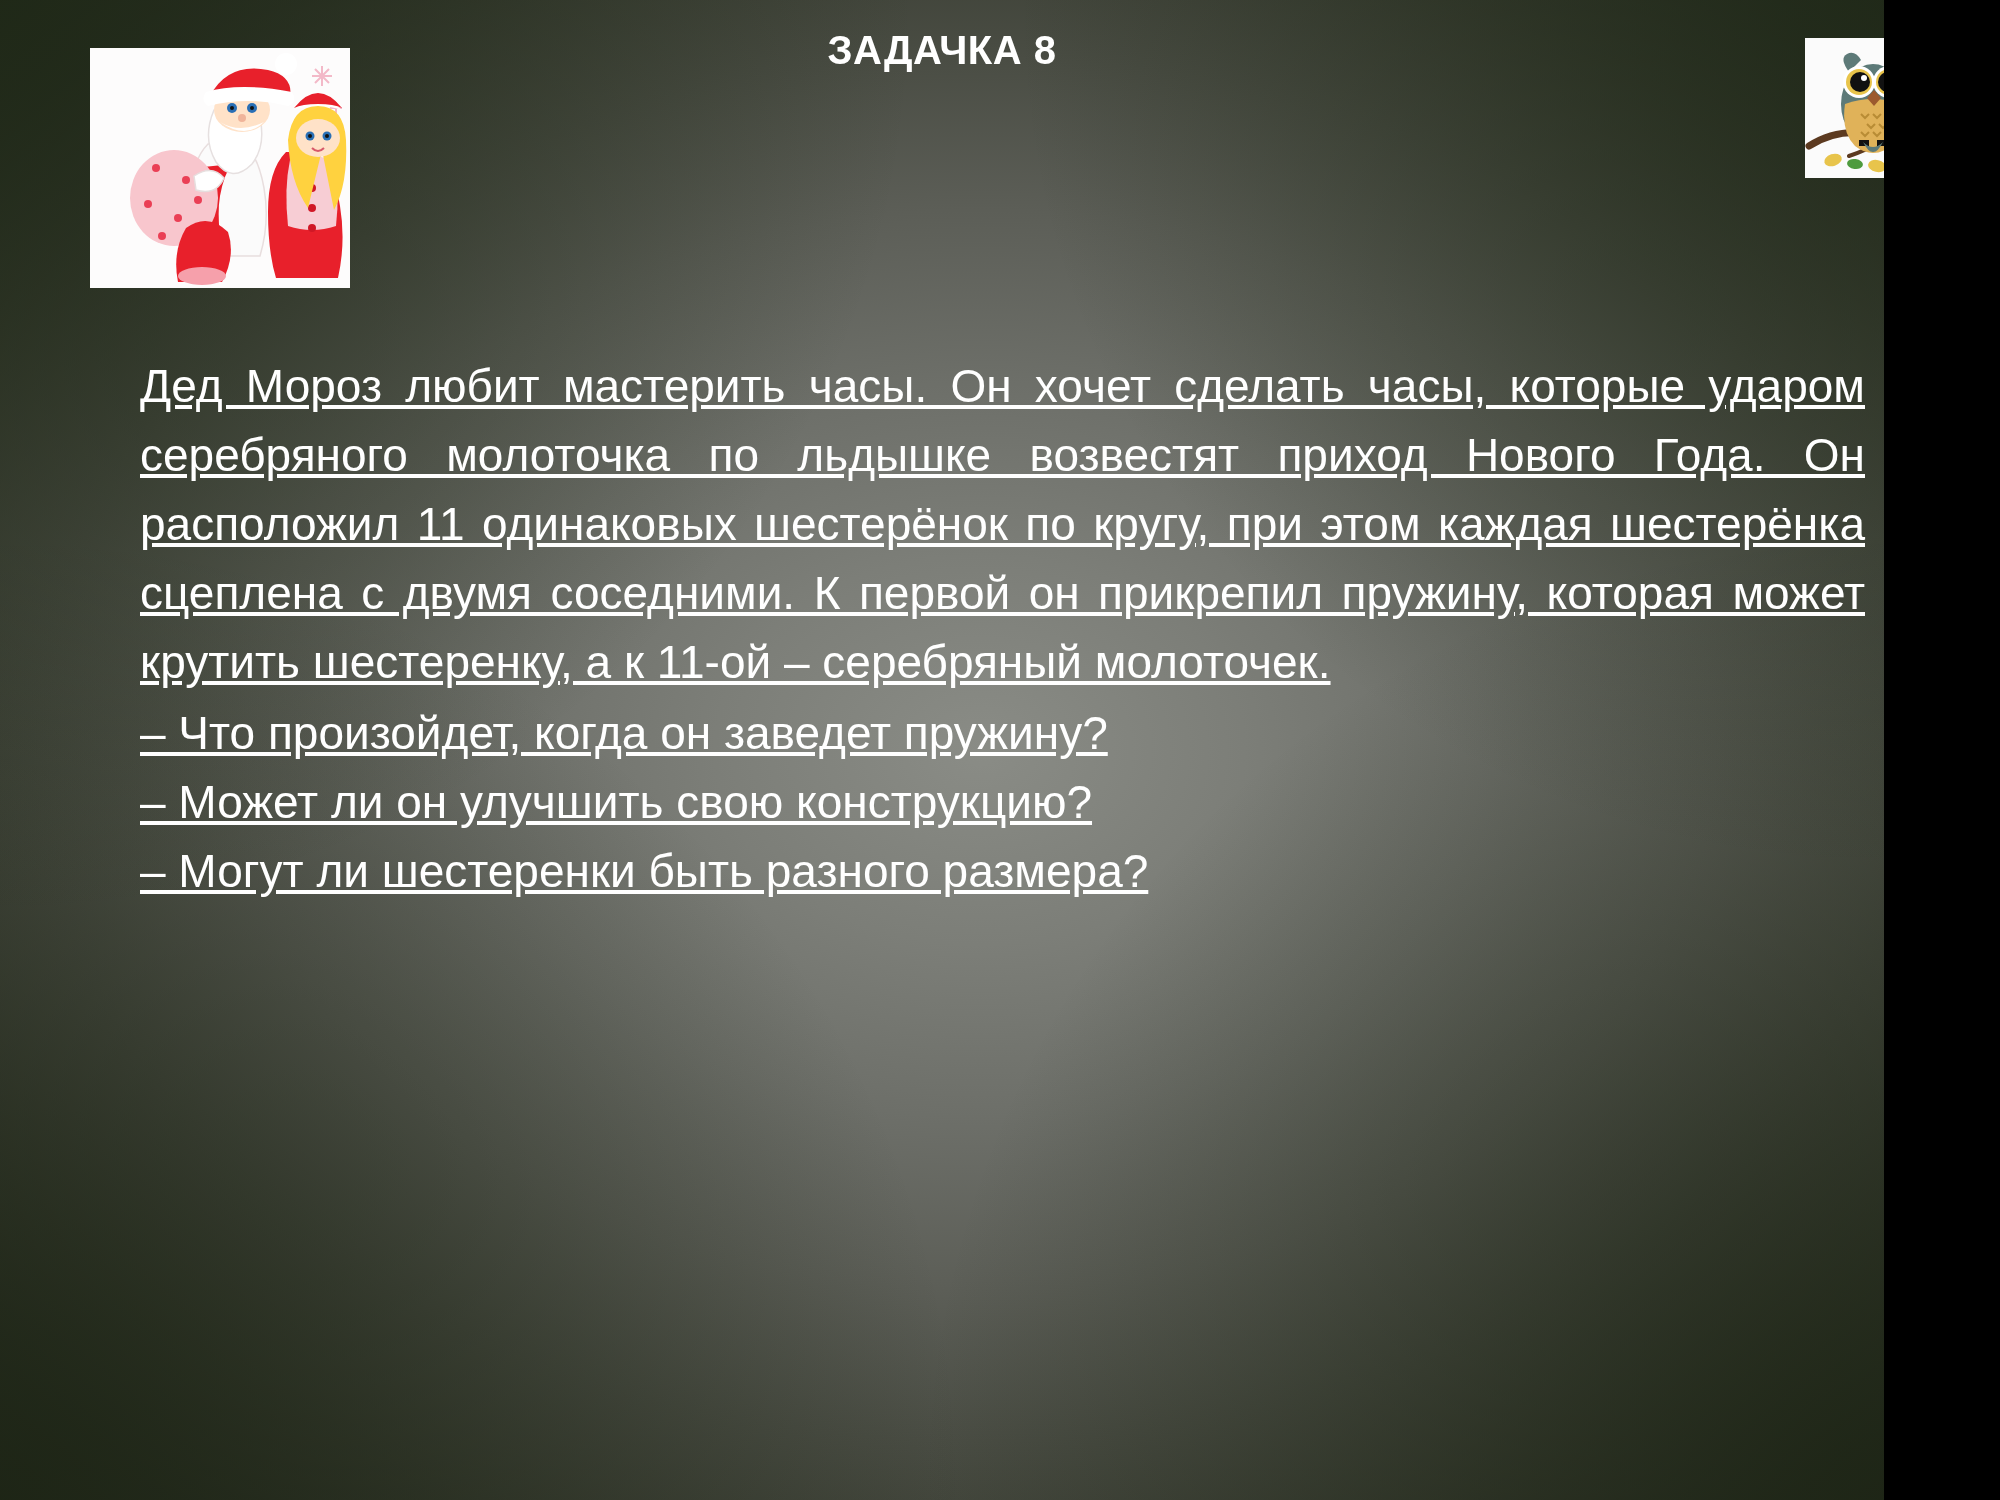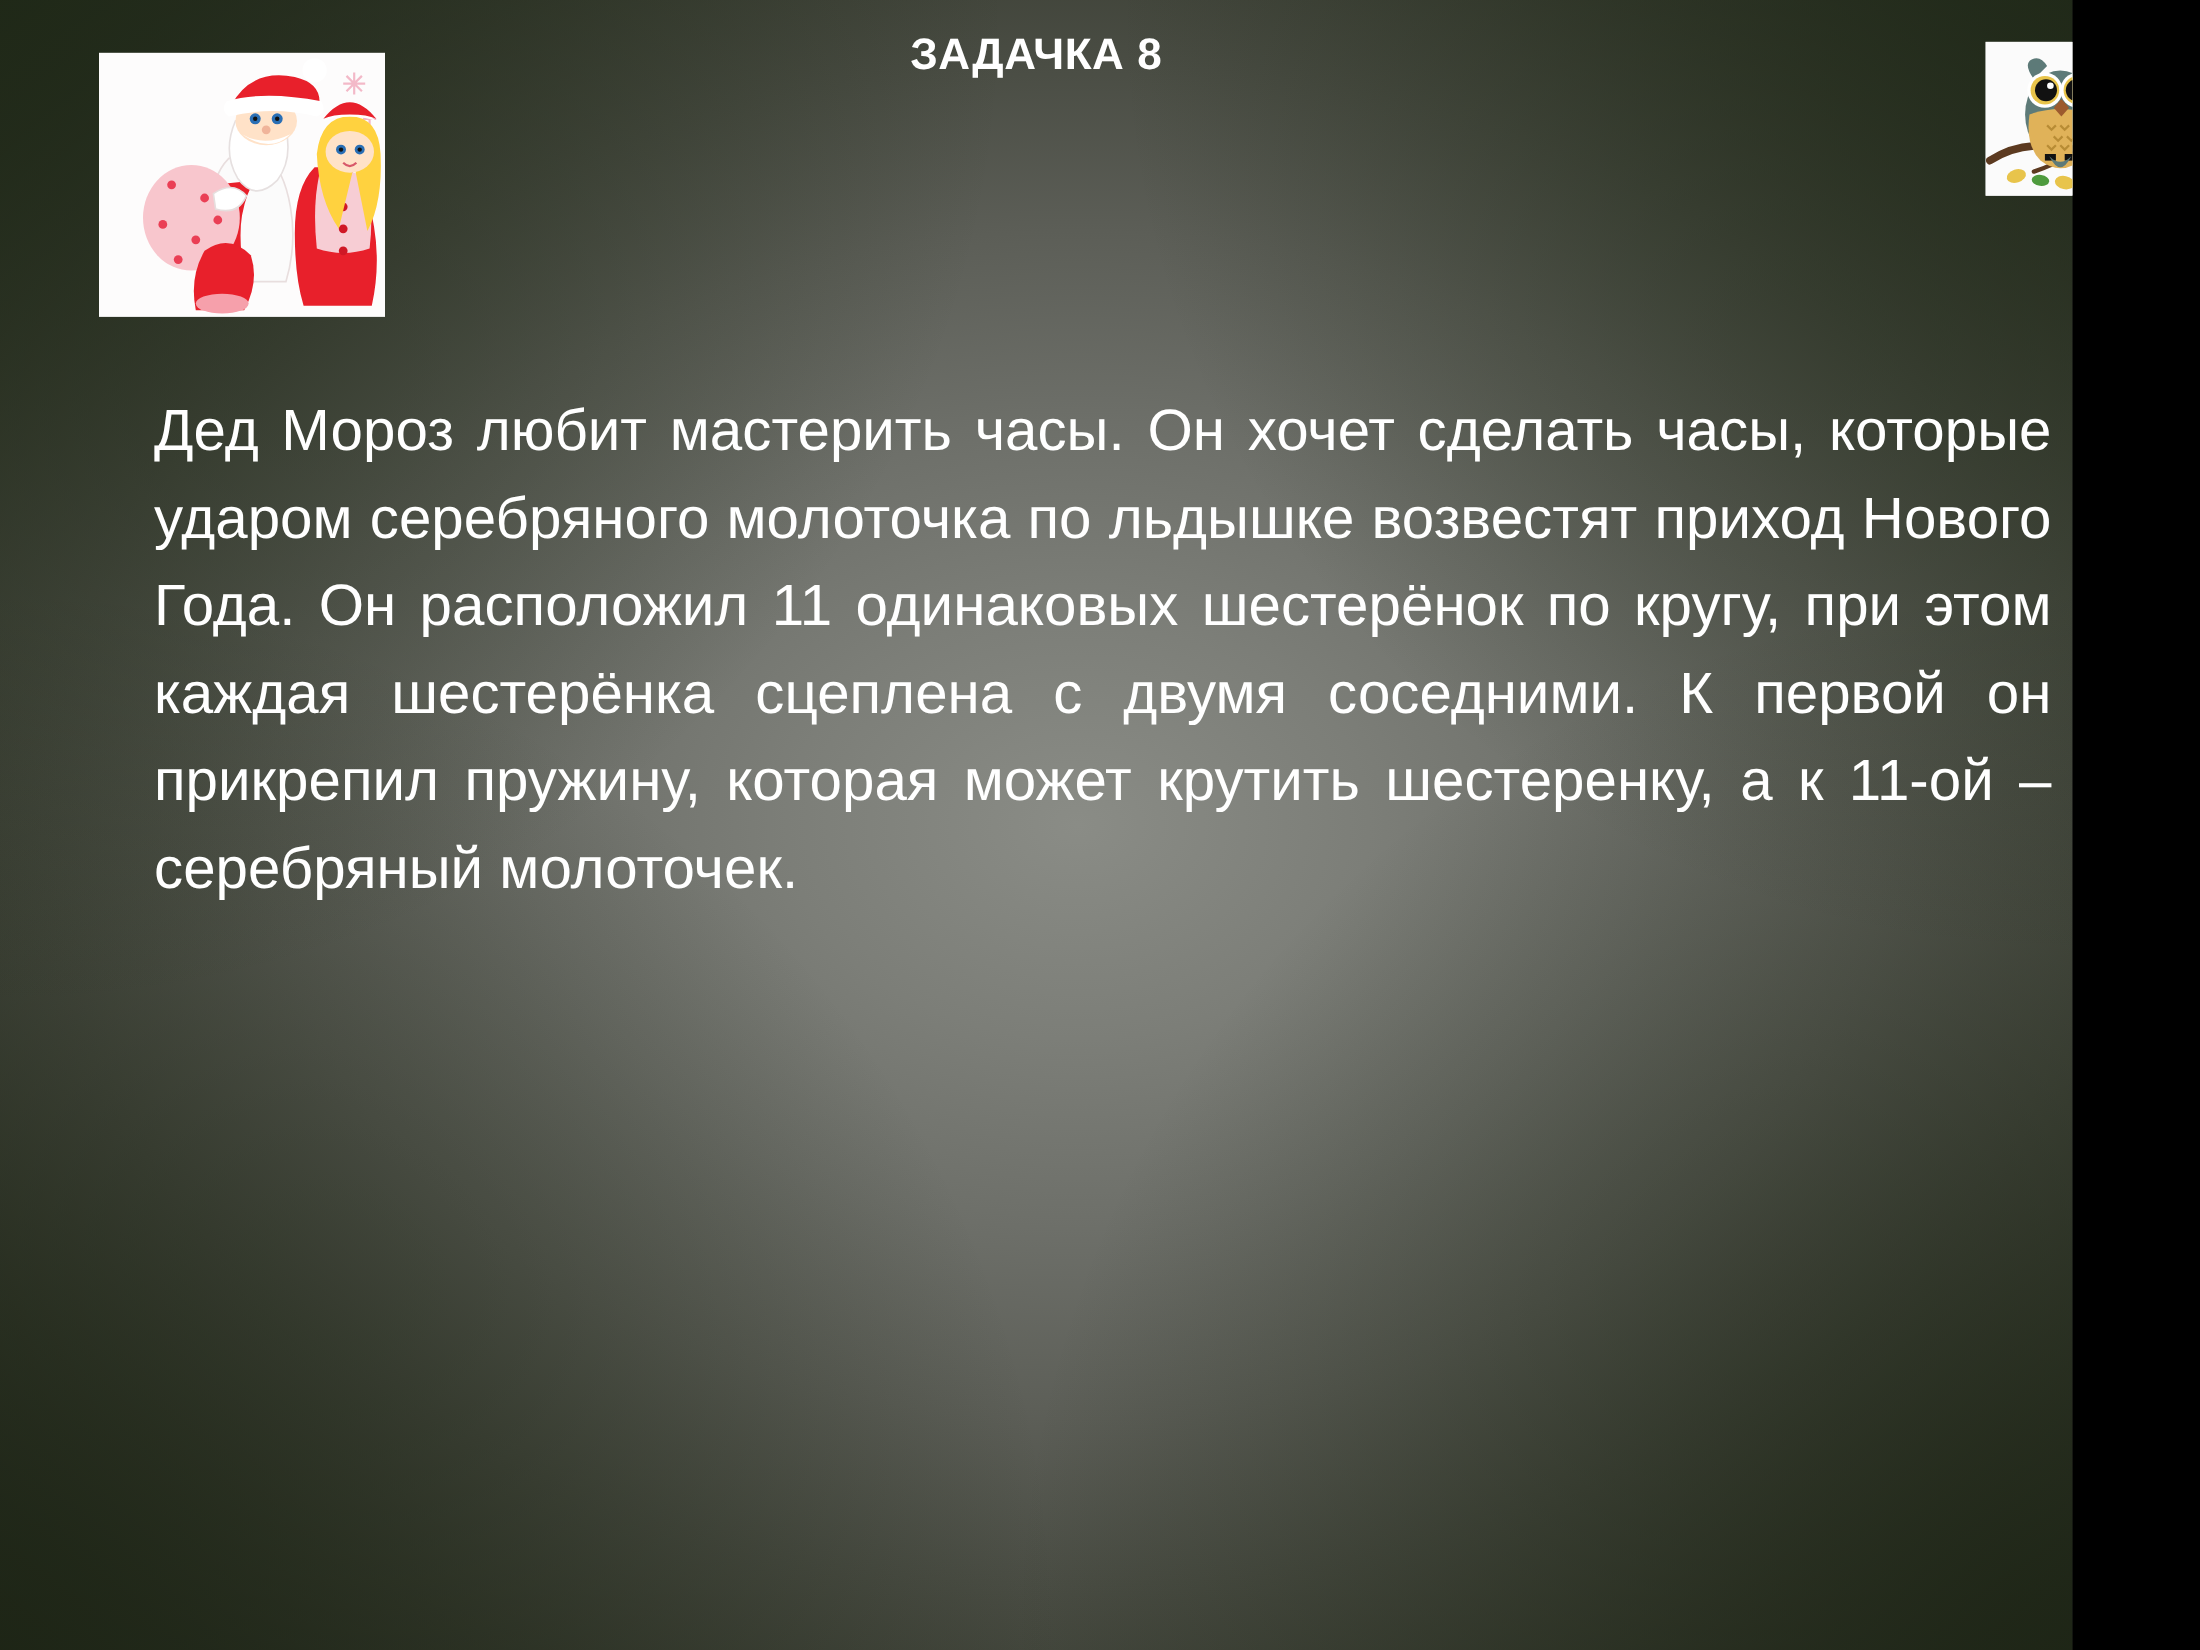--- a/index.html
+++ b/index.html
@@ -77,23 +77,24 @@
   }
   .pic svg { display: block; width: 100%; height: 100%; }
 
   
   .body-text {
     position: absolute;
     left: 140px;
     top: 352px;
     width: 1725px;
     color: #ffffff;
-    font-size: 53px;
+    font-size: 46px;
     line-height: 1.50;
     z-index: 4;
+    text-decoration: underline;
   }
   .para-just {
     text-align: justify;
     text-align-last: left;
     margin: 0;
     -webkit-hyphens: none;
     hyphens: none;
   }
   .q-line {
     margin: 0;
@@ -226,15 +227,20 @@
 
       <rect x="54" y="102" width="10" height="6" fill="#111111"></rect>
       <rect x="72" y="102" width="10" height="6" fill="#111111"></rect>
 
       <path d="M58 104 q10 20 20 0 q-10 10 -20 0z" fill="#5d7a78"></path>
     </svg>
   </div>
 
   <div class="body-text">
     <p class="para-just">Дед Мороз любит мастерить часы. Он хочет сделать часы, которые ударом серебряного молоточка по льдышке возвестят приход Нового Года. Он расположил 11 одинаковых шестерёнок по кругу, при этом каждая шестерёнка сцеплена с двумя соседними. К первой он прикрепил пружину, которая может крутить шестеренку, а к 11-ой – серебряный молоточек.</p>
+    <div class="q-list">
+      <p class="q-line">– Что произойдет, когда он заведет пружину?</p>
+      <p class="q-line">– Может ли он улучшить свою конструкцию?</p>
+      <p class="q-line">– Могут ли шестеренки быть разного размера?</p>
+    </div>
   </div>
 
 </div>
 
 </body></html>

